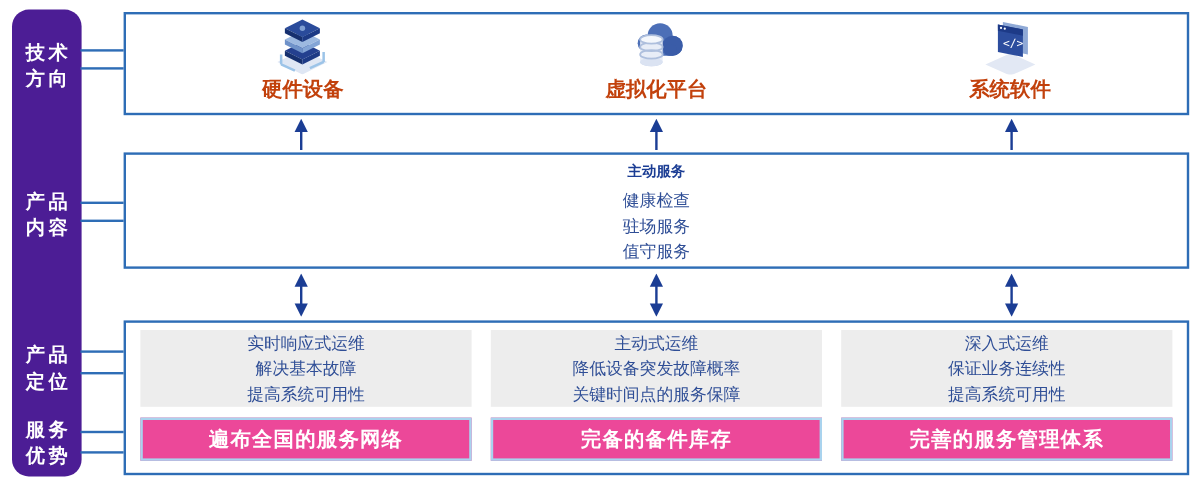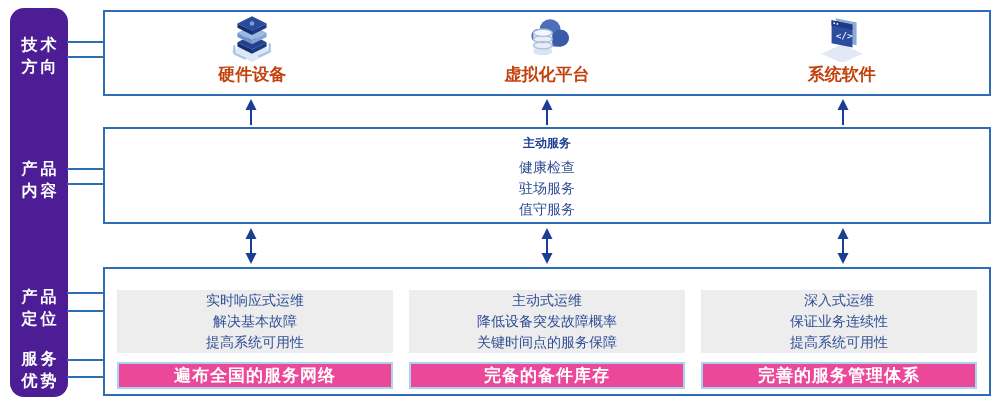--- a/index.html
+++ b/index.html
@@ -15,21 +15,21 @@
                 letter-spacing:3px; text-indent:3px; }
 
   
   .conn { position:absolute; left:67px; width:37px; height:2px; background:#2e6db6; }
 
   
   .big-box { position:absolute; left:103px; width:888px; background:#fff;
              border:2px solid #2e6db6; display:flex; }
   .box-tech    { top:10px;  height:86px; }
   .box-content { top:127px; height:97px; }
-  .box-position{ top:267px; height:129px; padding:21px 12px 10px; gap:16px; }
+  .box-position{ top:267px; height:129px; padding:6px 12px 10px; gap:16px; }
 
   
   .tech-col { flex:1; display:flex; flex-direction:column; align-items:center;
               justify-content:flex-end; padding-bottom:8px; }
   .tech-icon { width:50px; height:50px; margin-bottom:1px; }
   .tech-label { font-size:17px; font-weight:bold; color:#c2410c; }
 
   
   .svc-col { flex:1; display:flex; flex-direction:column; align-items:center;
              justify-content:center; text-align:center; }

